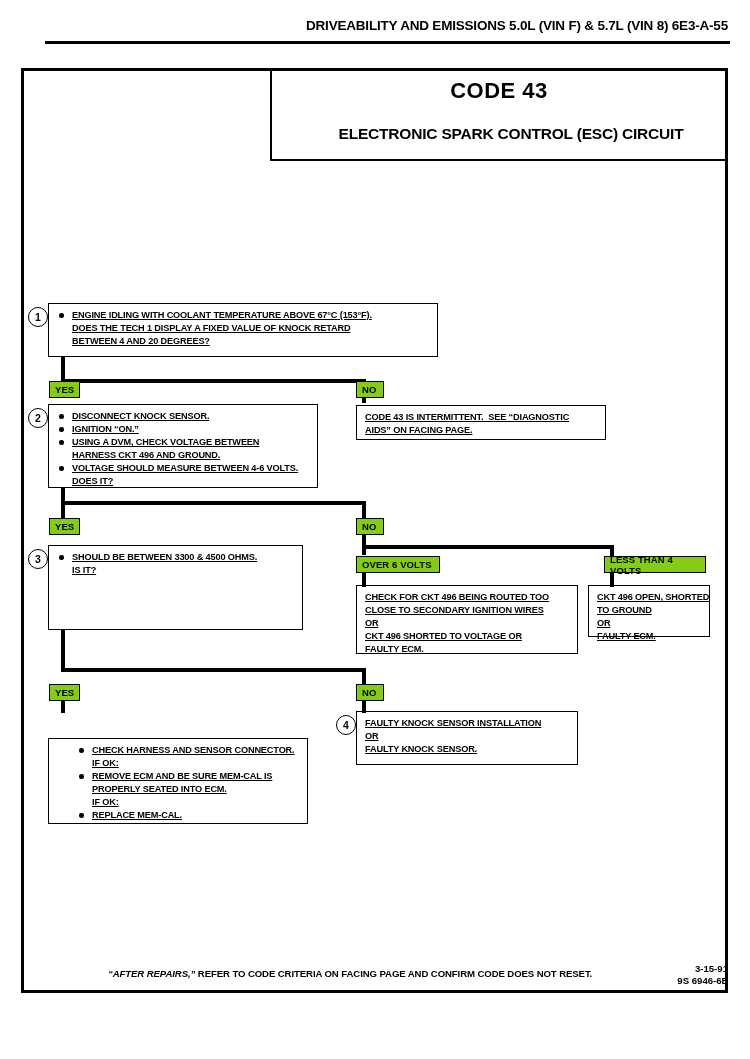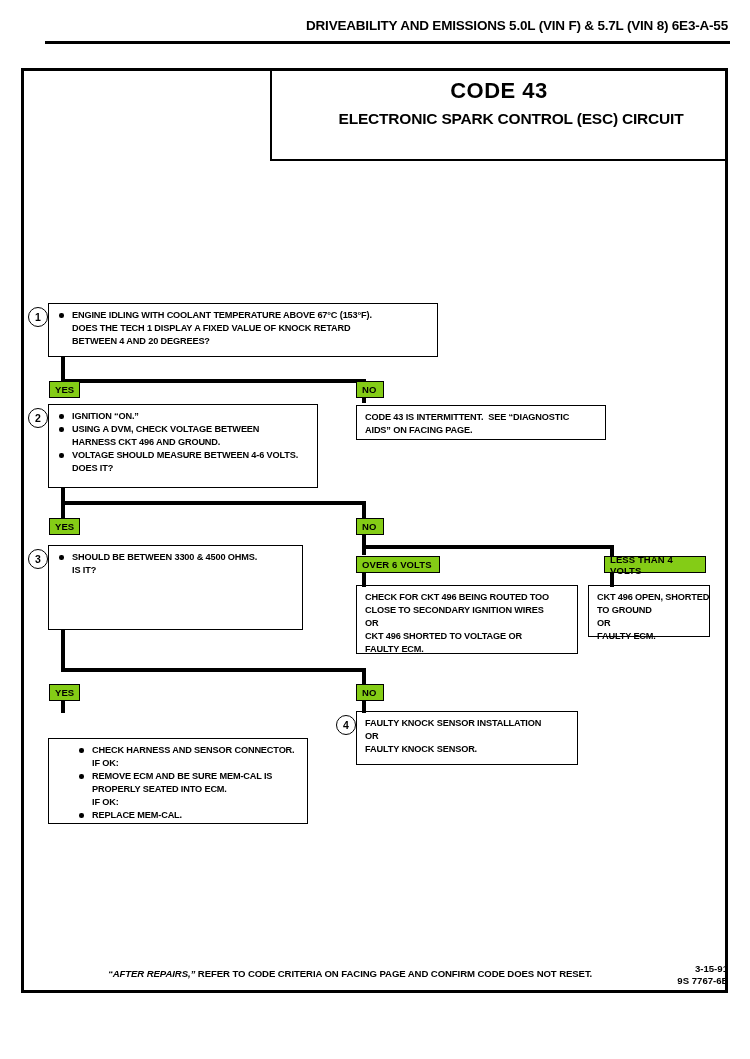--- a/index.html
+++ b/index.html
@@ -71,34 +71,34 @@
     letter-spacing: 0.5px;
     line-height: 1.05;
   }
   #title-l1, #title-l2 {
     font-size: 15.5px;
     font-weight: bold;
     letter-spacing: -0.2px;
     line-height: 1.25;
     white-space: nowrap;
   }
-  #title-l1 { margin-top: 7px; padding-left: 24px; }
+  #title-l1 { margin-top: 22px; padding-left: 24px; }
 
   
   .box {
     position: absolute;
     border: 1.5px solid #000;
     box-sizing: border-box;
     background: #fff;
     font-size: 9.2px;
     font-weight: bold;
     letter-spacing: -0.15px;
     line-height: 1.42;
   }
-  .box .inner { padding: 5px 6px 4px 8px; }
+  .box .inner { padding: 5px 6px 4px 8px; text-decoration: underline; }
 
   .bullet-list { margin: 0; padding: 0; list-style: none; }
   .bullet-list li {
     position: relative;
     padding-left: 15px;
     margin-bottom: 0;
   }
   .bullet-list li .dot {
     position: absolute;
     left: 2px;
@@ -222,20 +222,24 @@
   <div class="inner plain-lines">
     <div>CODE 43 IS INTERMITTENT.  SEE “DIAGNOSTIC</div>
     <div>AIDS” ON FACING PAGE.</div>
   </div>
 </div>
 
 <div class="step-circle" style="left:28px; top:408px;">2</div>
 <div class="box" style="left:48px; top:404px; width:270px; height:84px;">
   <div class="inner">
     <ul class="bullet-list">
+      <li>
+        <span class="dot"></span>
+        <span>DISCONNECT KNOCK SENSOR.</span>
+      </li>
       <li>
         <span class="dot"></span>
         <span>IGNITION “ON.”</span>
       </li>
       <li>
         <span class="dot"></span>
         <span>USING A DVM, CHECK VOLTAGE BETWEEN</span>
         <span class="sub">HARNESS CKT 496 AND GROUND.</span>
       </li>
       <li>
@@ -335,14 +339,14 @@
     <div>OR</div>
     <div>FAULTY KNOCK SENSOR.</div>
   </div>
 </div>
 
 <div id="footer-note">
   <span class="ital">“AFTER REPAIRS,”</span><span> REFER TO CODE CRITERIA ON FACING PAGE AND CONFIRM CODE DOES NOT RESET.</span>
 </div>
 <div id="footer-code">
   <div>3-15-91</div>
-  <div>9S 7767-6E</div>
+  <div>9S 6946-6E</div>
 </div>
 
 </body></html>

